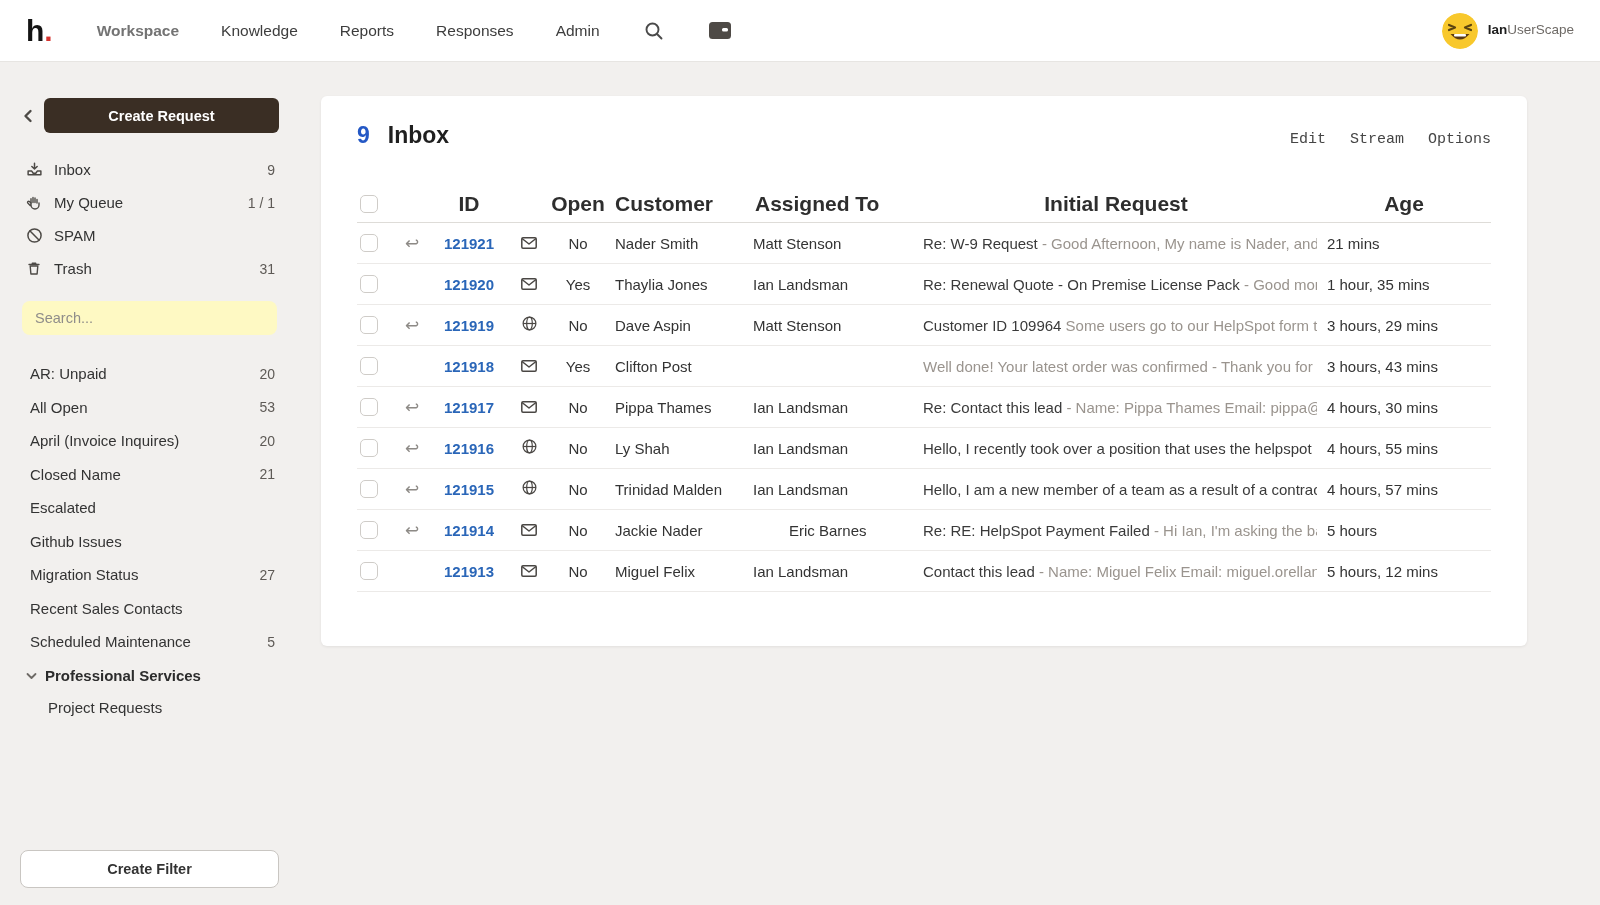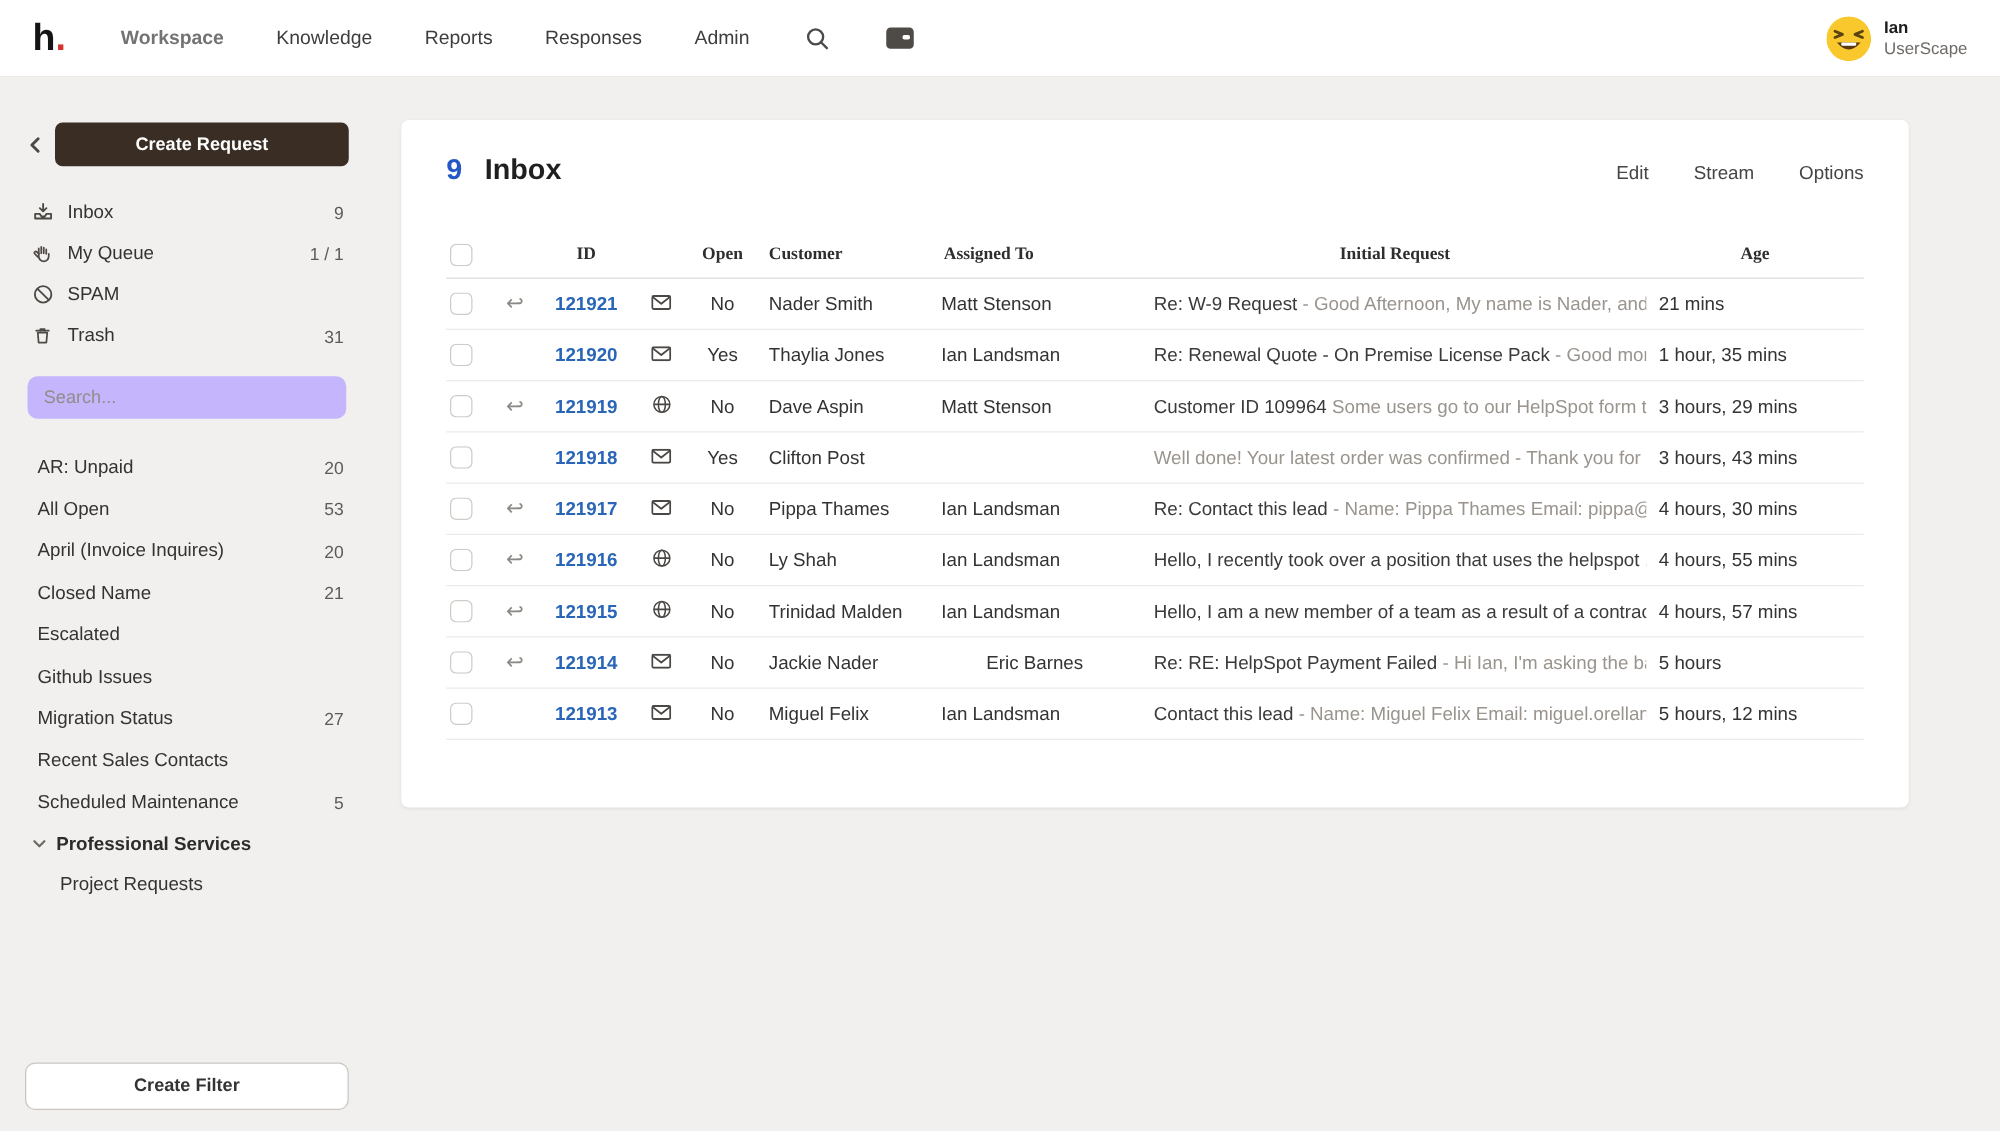--- a/index.html
+++ b/index.html
@@ -10,41 +10,41 @@
   .navbar { height:62px; background:#fff; border-bottom:1px solid #e7e5e2;
             display:flex; align-items:center; padding:0 26px; }
   .logo { font-size:30px; font-weight:bold; color:#141414; margin-right:44px; line-height:1; }
   .logo .dot { color:#d6332f; }
   .nav-items { display:flex; align-items:center; gap:42px; }
   .nav-item { font-size:15.5px; color:#3d3d3d; cursor:pointer; text-decoration:none; }
   .nav-item.active { font-weight:bold; color:#737373; }
   .nav-icon { margin-left:44px; display:flex; align-items:center; cursor:pointer; }
   .nav-right { margin-left:auto; display:flex; align-items:center; gap:10px; }
   .avatar { width:36px; height:36px; border-radius:50%; overflow:hidden; flex:0 0 auto; }
-  .user-meta { display:flex; flex-direction:column; line-height:1.25; }
+  .user-meta { display:flex; line-height:1.25; }
   .user-name { font-size:13.5px; font-weight:bold; color:#1d1d1d; }
   .user-org { font-size:13.5px; color:#6e6a66; }
 
   
   .app-body { display:flex; height:843px; }
 
   
   .sidebar { width:299px; flex:0 0 299px; display:flex; flex-direction:column; padding-top:36px; }
   .create-row { display:flex; align-items:center; padding:0 20px 6px 22px; gap:10px; }
   .collapse-btn { display:flex; align-items:center; cursor:pointer; }
   .create-request { flex:1; height:35px; background:#3a2e24; color:#fff; font-weight:bold;
                     font-size:14.5px; border:none; border-radius:6px; cursor:pointer;
                     font-family:"Liberation Sans", sans-serif; }
   .sys-list { margin-top:14px; }
   .sys-item { display:flex; align-items:center; height:33px; padding:0 24px 0 26px; cursor:pointer; }
   .sys-item .s-icon { width:28px; display:flex; align-items:center; }
   .sys-item .s-label { flex:1; font-size:15px; color:#333; }
   .sys-item .s-count { font-size:14px; color:#5e5a56; }
   .search-wrap { margin:16px 22px 8px; }
-  .search-input { width:100%; height:34px; background:#c4b5fd; border:none; border-radius:8px;
+  .search-input { width:100%; height:34px; background:#fef9c3; border:none; border-radius:8px;
                   padding:0 13px; font-size:14.5px; color:#555; outline:none;
                   font-family:"Liberation Sans", sans-serif; }
   .search-input::placeholder { color:#8f8d8a; }
   .filter-list { margin-top:14px; }
   .filter-item { display:flex; align-items:center; height:33.5px; padding:0 24px 0 30px; cursor:pointer; }
   .f-label { flex:1; font-size:15px; color:#333; white-space:nowrap; }
   .f-count { font-size:14px; color:#5e5a56; }
   .group-header { display:flex; align-items:center; height:33px; padding:0 24px 0 26px;
                   gap:8px; cursor:pointer; }
   .group-header .g-label { font-size:15px; font-weight:bold; color:#2c2c2c; }
@@ -55,27 +55,27 @@
                    border-radius:8px; font-size:14.5px; font-weight:bold; color:#333;
                    cursor:pointer; font-family:"Liberation Sans", sans-serif; }
 
   
   .main { flex:1; padding:34px 73px 0 22px; }
   .card { background:#fff; border-radius:6px; box-shadow:0 1px 3px rgba(0,0,0,0.07);
           padding:26px 36px 42px; min-height:550px; }
   .card-header { display:flex; align-items:baseline; }
   .inbox-count { font-size:23px; font-weight:bold; color:#2458c5; margin-right:18px; }
   .page-title { font-size:23px; font-weight:bold; color:#1f1f1f; }
-  .header-actions { margin-left:auto; display:flex; gap:36px; }
+  .header-actions { margin-left:auto; display:flex; gap:24px;font-family:Liberation Mono, monospace; }
   .action { font-size:15px; color:#454545; text-decoration:none; cursor:pointer; }
 
   
   .table { margin-top:36px; --cols: 38px 34px 80px 40px 58px 140px 168px 1fr 174px; }
   .trow, .thead { display:grid; grid-template-columns:var(--cols); align-items:center; }
-  .thead { height:38px; border-bottom:1px solid #dedcd8; font-size:14px; font-weight:bold; color:#2e2e2e;font-family:Liberation Serif, serif; }
+  .thead { height:38px; border-bottom:1px solid #dedcd8; font-size:21px; font-weight:bold; color:#2e2e2e; }
   .trow { height:41px; border-bottom:1px solid #eceae8; font-size:15px; color:#333; cursor:pointer; }
   .cell { overflow:hidden; white-space:nowrap; }
   .c-center { text-align:center; }
   .c-left { text-align:left; padding-left:8px; }
   .checkbox { display:inline-block; width:18px; height:18px; border:1.5px solid #cfccc8;
               border-radius:5px; background:#fff; cursor:pointer; vertical-align:middle; }
   .cb-cell { display:flex; align-items:center; padding-left:3px; }
   .reply-glyph { color:#8d8a86; font-size:17px; line-height:1; }
   .id-link { color:#2a66b8; font-weight:bold; text-decoration:none; font-size:15px; }
   .chan-cell { display:flex; justify-content:center; align-items:center; }

